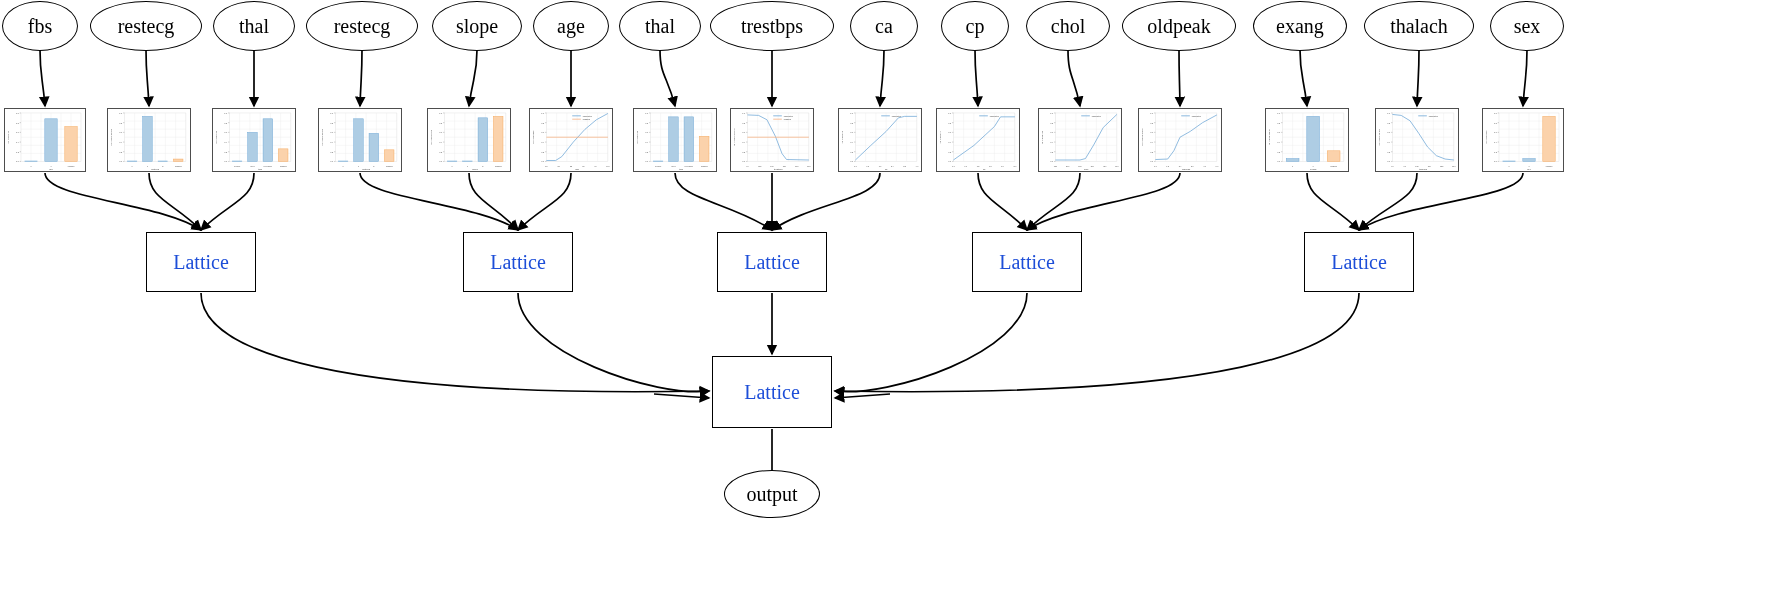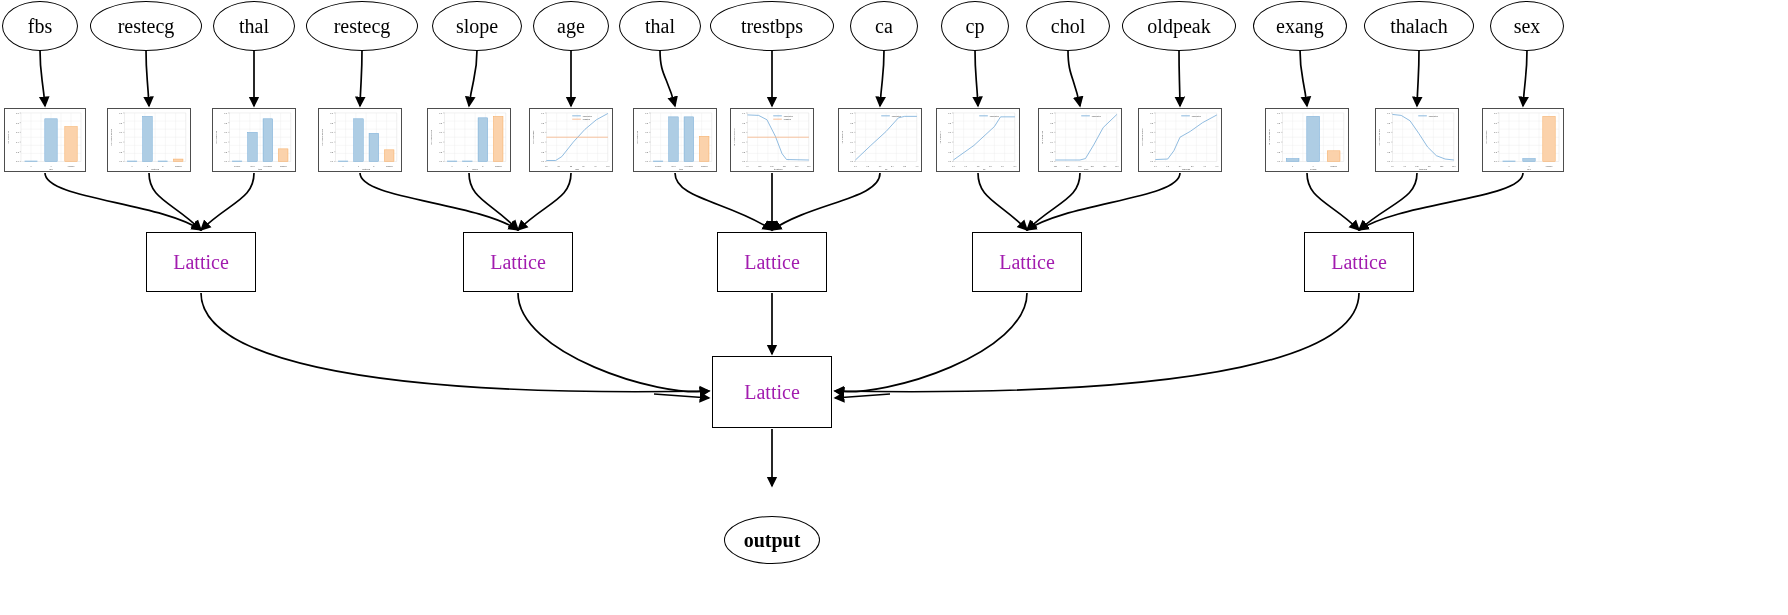--- a/index.html
+++ b/index.html
@@ -10,21 +10,21 @@
   .ellipse{
     position:absolute;border:1.6px solid #000;border-radius:50%;
     background:#fff;display:flex;align-items:center;justify-content:center;
     font-family:"Liberation Serif",serif;color:#000;box-sizing:border-box;
   }
   .ellipse span{font-size:20px;line-height:1;white-space:nowrap;}
   .box{
     position:absolute;border:1.5px solid #000;background:#fff;
     display:flex;align-items:center;justify-content:center;box-sizing:border-box;
   }
-  .box span{font-size:20px;font-family:"Liberation Serif",serif;color:#a21caf;white-space:nowrap;}
+  .box span{font-size:20px;font-family:"Liberation Serif",serif;color:#1d4ed8;white-space:nowrap;}
 
   
   .plot{
     position:absolute;background:#fff;border:1.4px solid #4d4d4d;
     box-sizing:border-box;overflow:hidden;
   }
   .plot svg{display:block;width:100%;height:100%;}
 
   
   #edges{position:absolute;left:0;top:0;width:1788px;height:615px;pointer-events:none;}
@@ -699,17 +699,17 @@
       </div>
       <div class="box" style="left: 972px; top: 232px; width: 110px; height: 60px;">
         <span>Lattice</span>
       </div>
       <div class="box" style="left: 1304px; top: 232px; width: 110px; height: 60px;">
         <span>Lattice</span>
       </div>
       <div class="box" style="left: 712px; top: 356px; width: 120px; height: 72px;">
         <span>Lattice</span>
       </div>
-      <div class="ellipse" style="left: 724px; top: 516px; width: 96px; height: 48px; font-weight: bold;">
+      <div class="ellipse" style="left: 724px; top: 470px; width: 96px; height: 48px;">
         <span>output</span>
       </div>
     </div>
 </div>
 
 </body></html>

